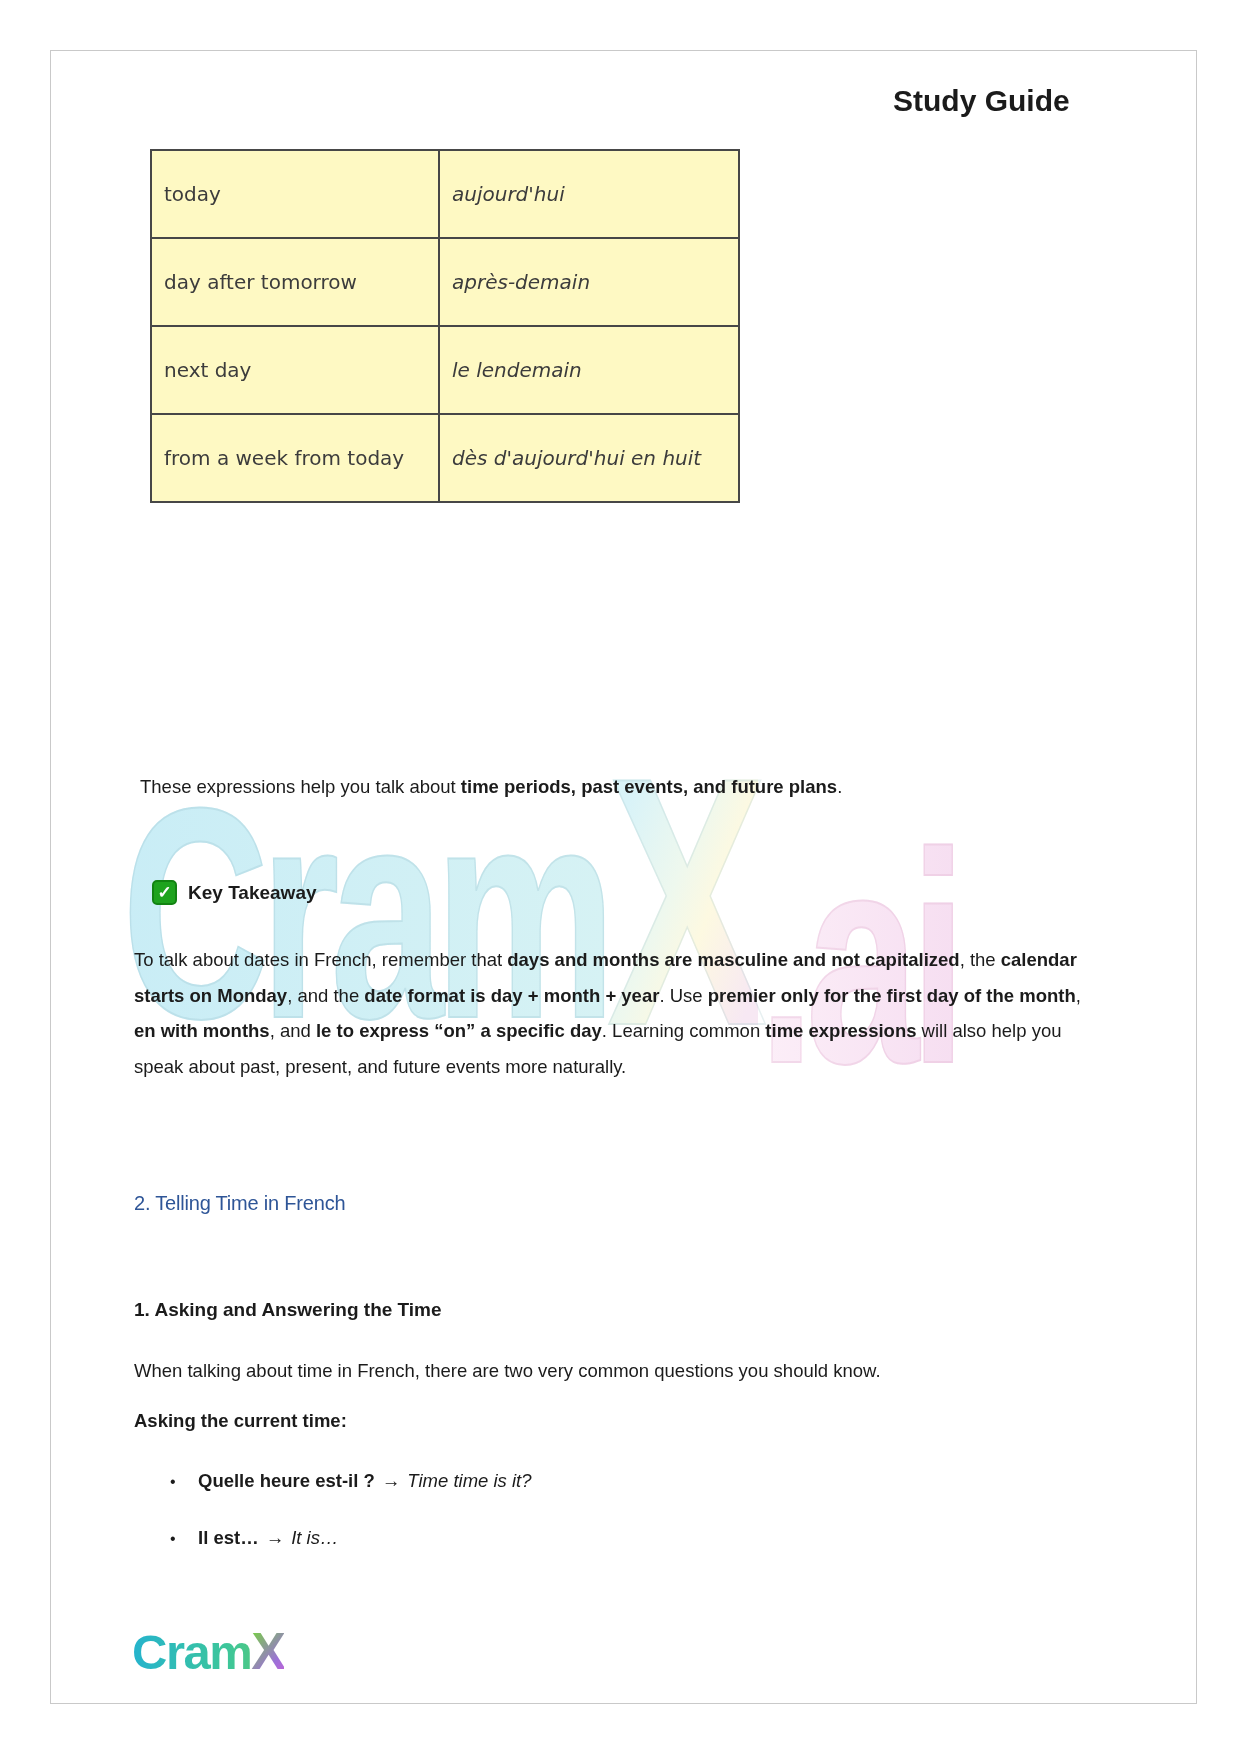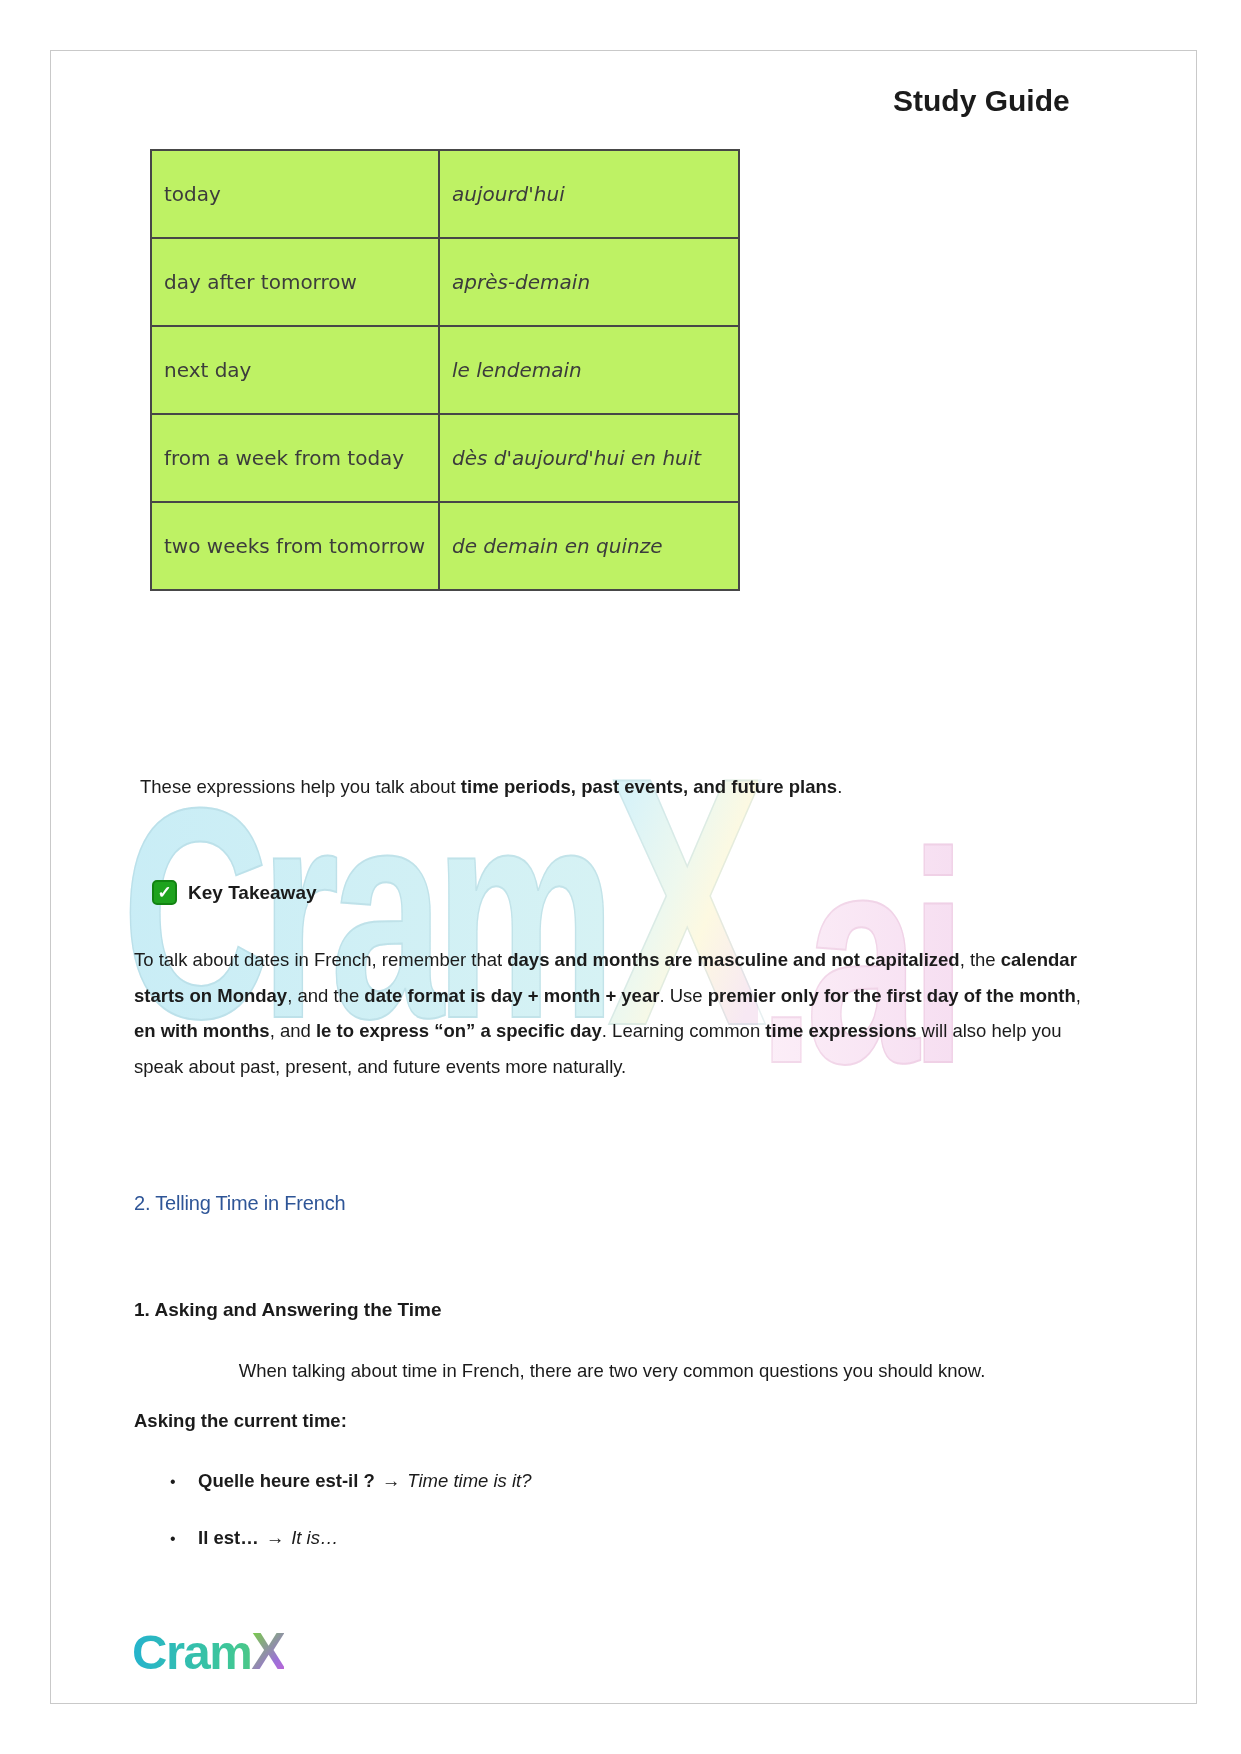--- a/index.html
+++ b/index.html
@@ -9,21 +9,21 @@
   }
   .abs{position:absolute;z-index:1;}
   .page-frame{
     position:absolute;left:50px;top:50px;width:1145px;height:1652px;
     border:1px solid #c9c9c9;z-index:0;background:transparent;
   }
   .doc-title{left:893px;top:84px;font-size:30px;font-weight:700;letter-spacing:0;}
   
   .vocab-table{
     position:absolute;left:150px;top:149px;z-index:1;
-    border-collapse:collapse;table-layout:fixed;background:#bef264;
+    border-collapse:collapse;table-layout:fixed;background:#fef9c3;
   }
   .vocab-table td{
     border:2px solid #474747;height:86px;vertical-align:middle;
     font-family:"DejaVu Sans", sans-serif;font-size:20px;color:#3c3c3c;
     padding:0 6px 0 12px;overflow:hidden;white-space:nowrap;
   }
   .vocab-table td.en{width:268px;}
   .vocab-table td.fr{width:280px;font-style:italic;}
   
   .watermark{
@@ -45,21 +45,21 @@
   .kt-row{left:152px;top:880px;display:flex;align-items:center;gap:11px;}
   .kt-check{
     width:25px;height:25px;background:#1ea31e;border:2px solid #128312;border-radius:5px;
     box-sizing:border-box;display:flex;align-items:center;justify-content:center;
     color:#ffffff;font-size:17px;font-weight:700;line-height:1;
   }
   .kt-label{font-size:19px;font-weight:700;}
   .takeaway{left:134px;top:942px;width:958px;font-size:18.5px;line-height:35.5px;}
   .h2{left:134px;top:1192px;font-size:20px;font-weight:400;color:#2e5597;letter-spacing:-0.2px;}
   .h3{left:134px;top:1299px;font-size:19px;font-weight:700;}
-  .para{left:122px;top:1356px;width:980px;font-size:18.5px;line-height:30px;text-align:center;}
+  .para{left:134px;top:1356px;width:980px;font-size:18.5px;line-height:30px;}
   .ask-label{left:134px;top:1410px;font-size:18.5px;font-weight:700;}
   .bullet{left:170px;font-size:18.5px;display:flex;align-items:baseline;}
   .bullet .marker{width:28px;display:inline-block;font-size:16px;}
   .bullet .it{font-style:italic;}
   .bullet .arrow{font-weight:400;padding:0 7px;}
   .b1{top:1470px;}
   .b2{top:1527px;}
   .footer-logo{left:132px;top:1626px;font-size:49px;font-weight:800;letter-spacing:-1.5px;line-height:1;}
   .logo-seg{color:transparent;-webkit-background-clip:text;background-clip:text;}
   .logo-cram{background-image:linear-gradient(90deg,#25b3cd 0%,#3dc69a 80%,#4cc787 100%);}
@@ -85,24 +85,20 @@
       <td class="fr">après-demain</td>
     </tr>
     <tr>
       <td class="en">next day</td>
       <td class="fr">le lendemain</td>
     </tr>
     <tr>
       <td class="en">from a week from today</td>
       <td class="fr">dès d'aujourd'hui en huit</td>
     </tr>
-    <tr>
-      <td class="en">two weeks from tomorrow</td>
-      <td class="fr">de demain en quinze</td>
-    </tr>
   </tbody>
 </table>
 
 <p class="abs intro" style="margin:6px"><span>These expressions help you talk about </span><span class="b">time periods, past events, and future plans</span><span>.</span></p>
 
 <div class="abs kt-row">
   <span class="kt-check">✓</span>
   <span class="kt-label">Key Takeaway</span>
 </div>
 

